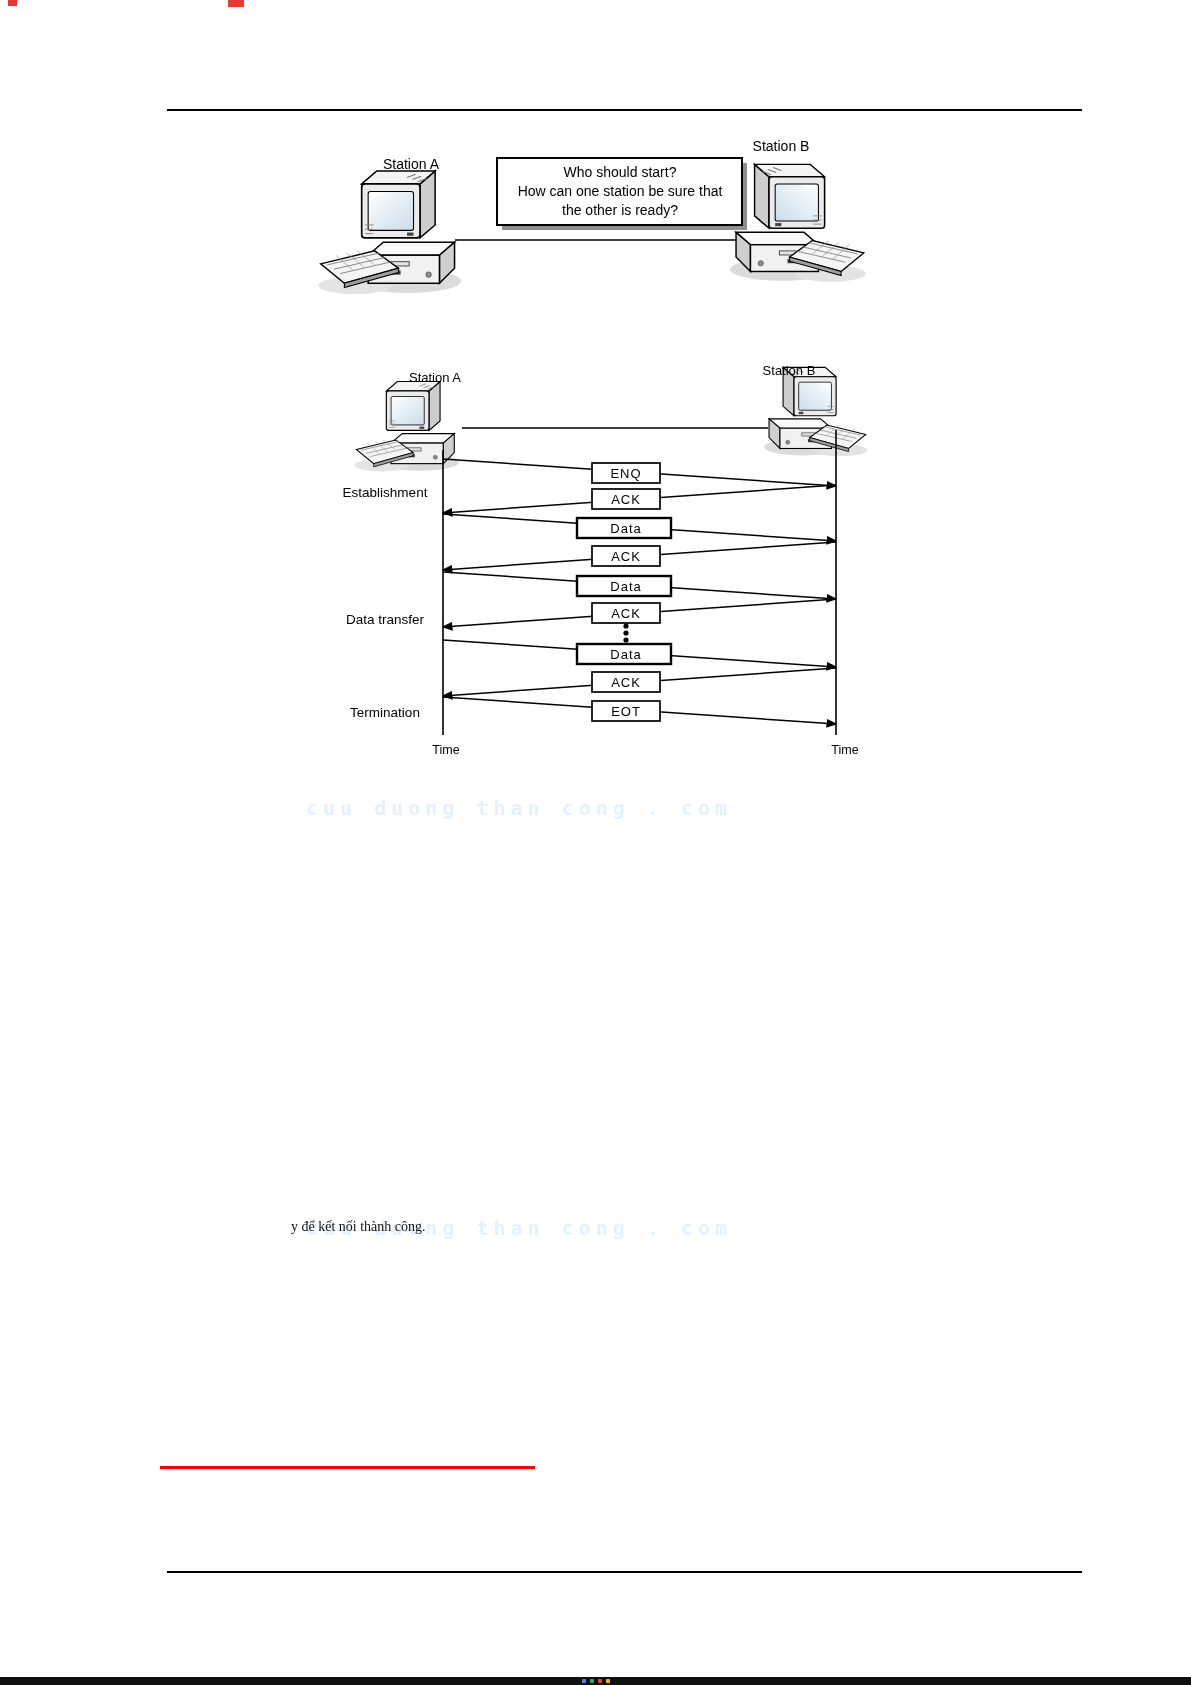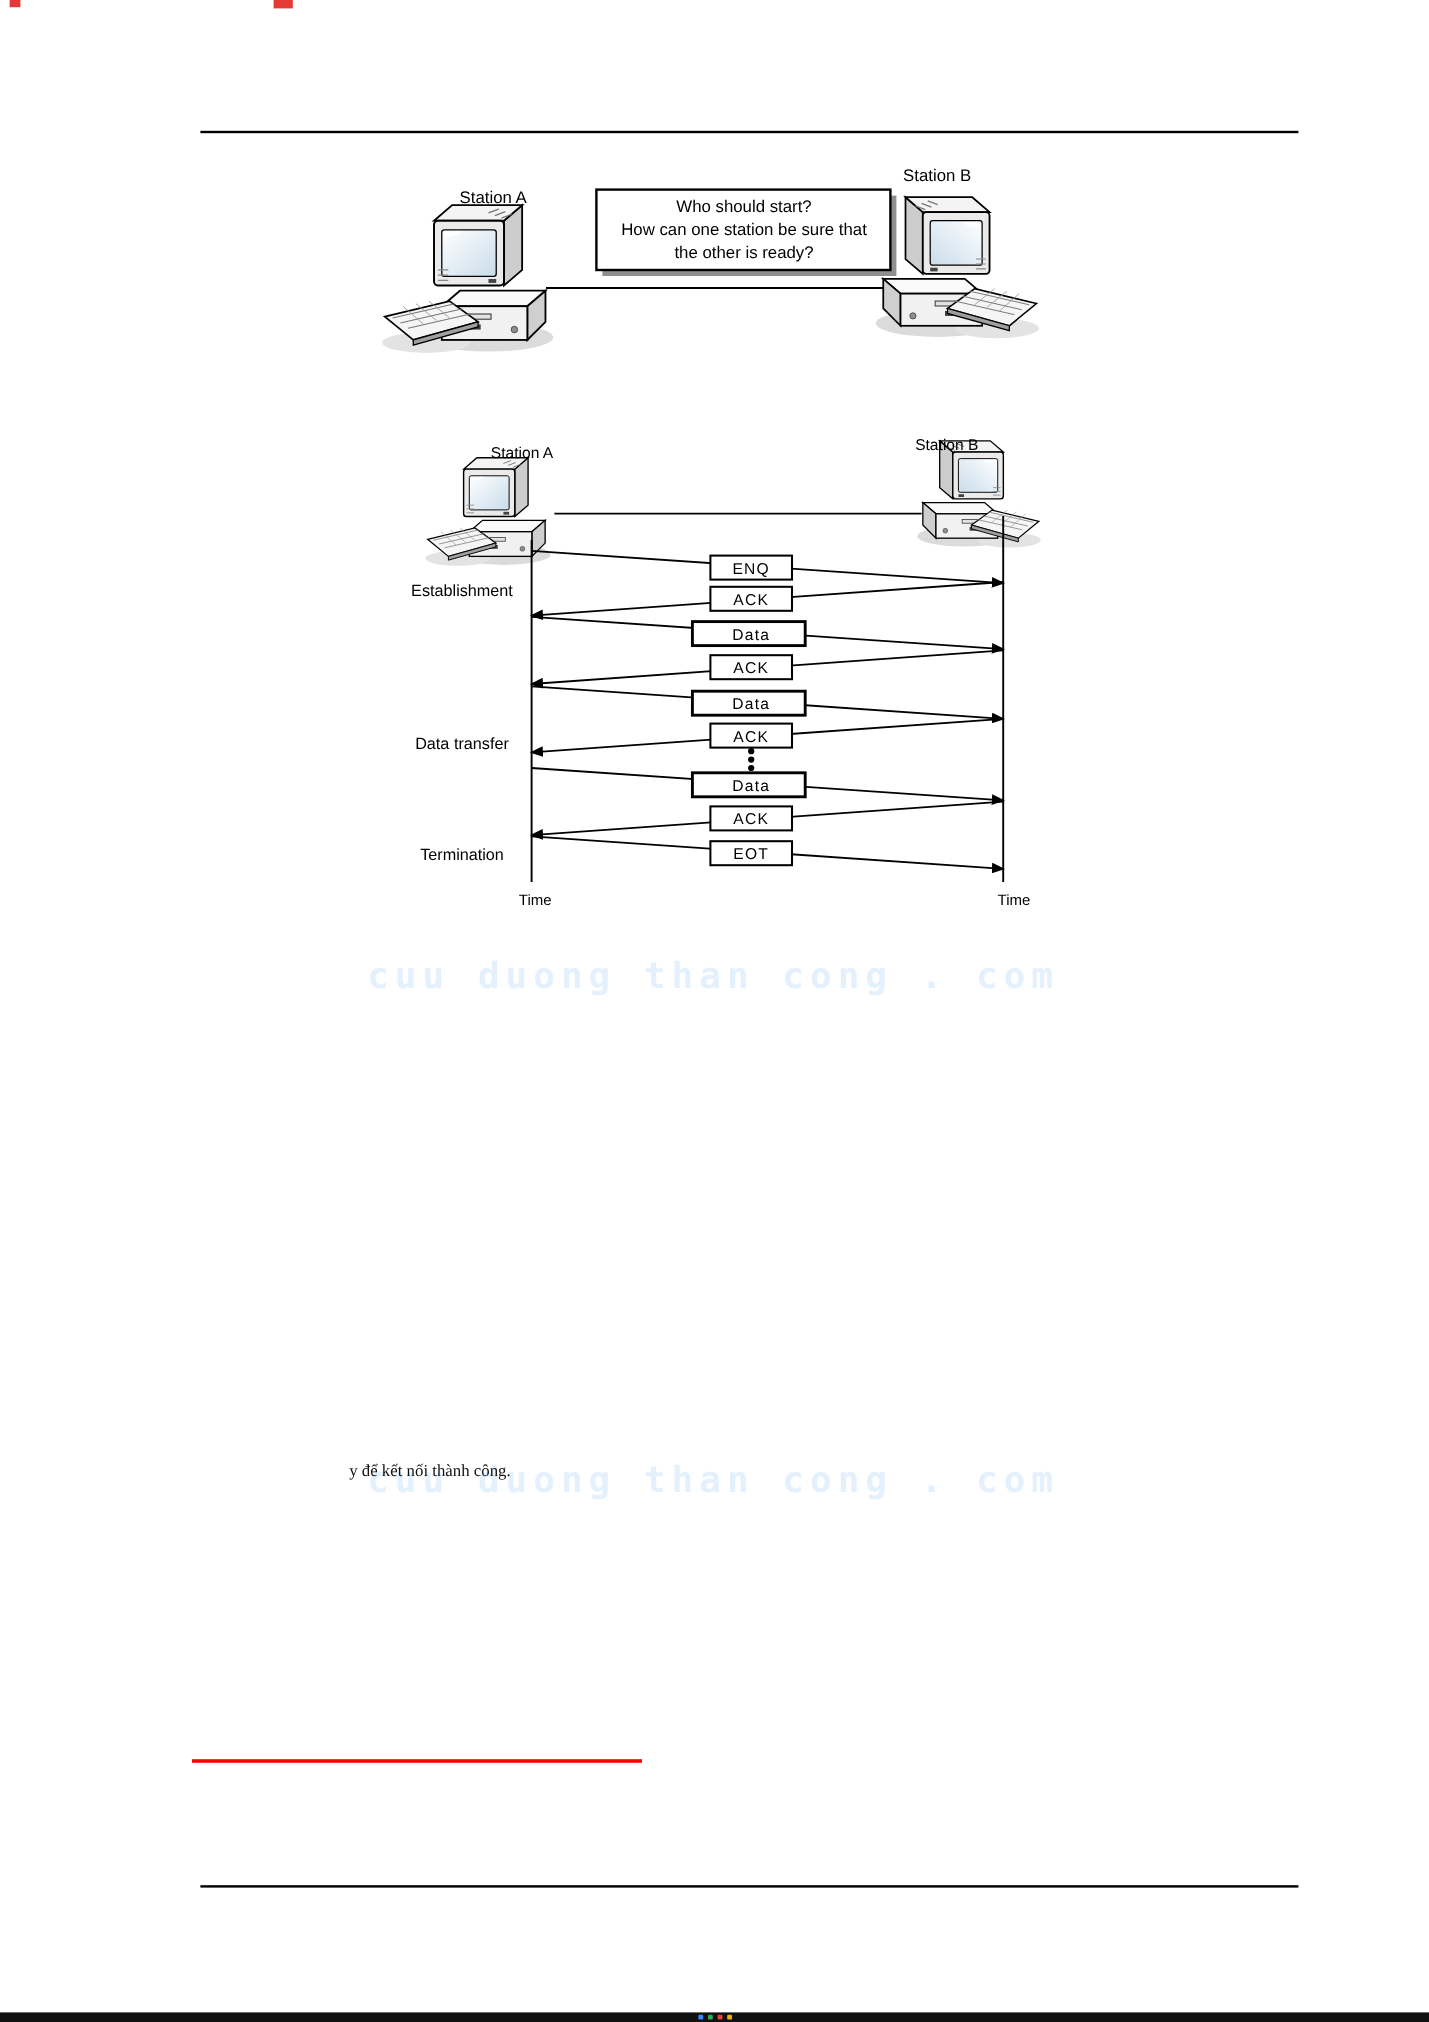--- a/index.html
+++ b/index.html
@@ -4,21 +4,21 @@
 <style>
   html,body{margin:0;padding:0;}
   body{
     width:1191px;height:1685px;position:relative;background:#ffffff;
     font-family:"Liberation Sans",sans-serif;overflow:hidden;
   }
   .rule{position:absolute;height:2px;background:#000;}
   .red-rule{position:absolute;height:3px;}
   .watermark{
     position:absolute;font-family:"DejaVu Sans Mono",monospace;
-    font-size:30px;letter-spacing:5px;white-space:nowrap;font-weight:bold;
+    font-size:20px;letter-spacing:5px;white-space:nowrap;font-weight:bold;
     z-index:1;user-select:none;
   }
   .body-sentence{
     position:absolute;font-family:"Liberation Serif",serif;
     font-size:14px;color:#111;z-index:2;white-space:nowrap;
   }
   .top-artifact{position:absolute;z-index:3;}
   .footer-bar{
     position:absolute;left:0;bottom:0;width:1191px;height:8px;
     display:flex;align-items:center;justify-content:center;z-index:4;

